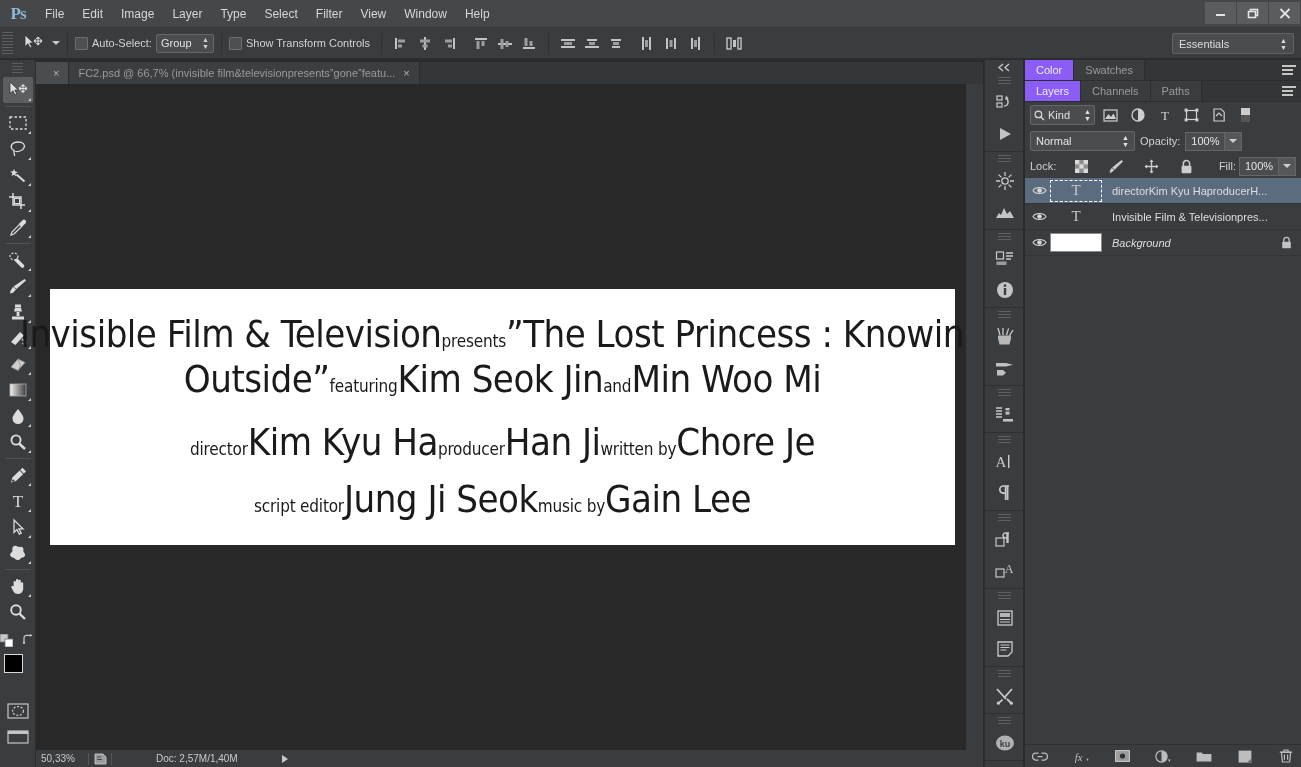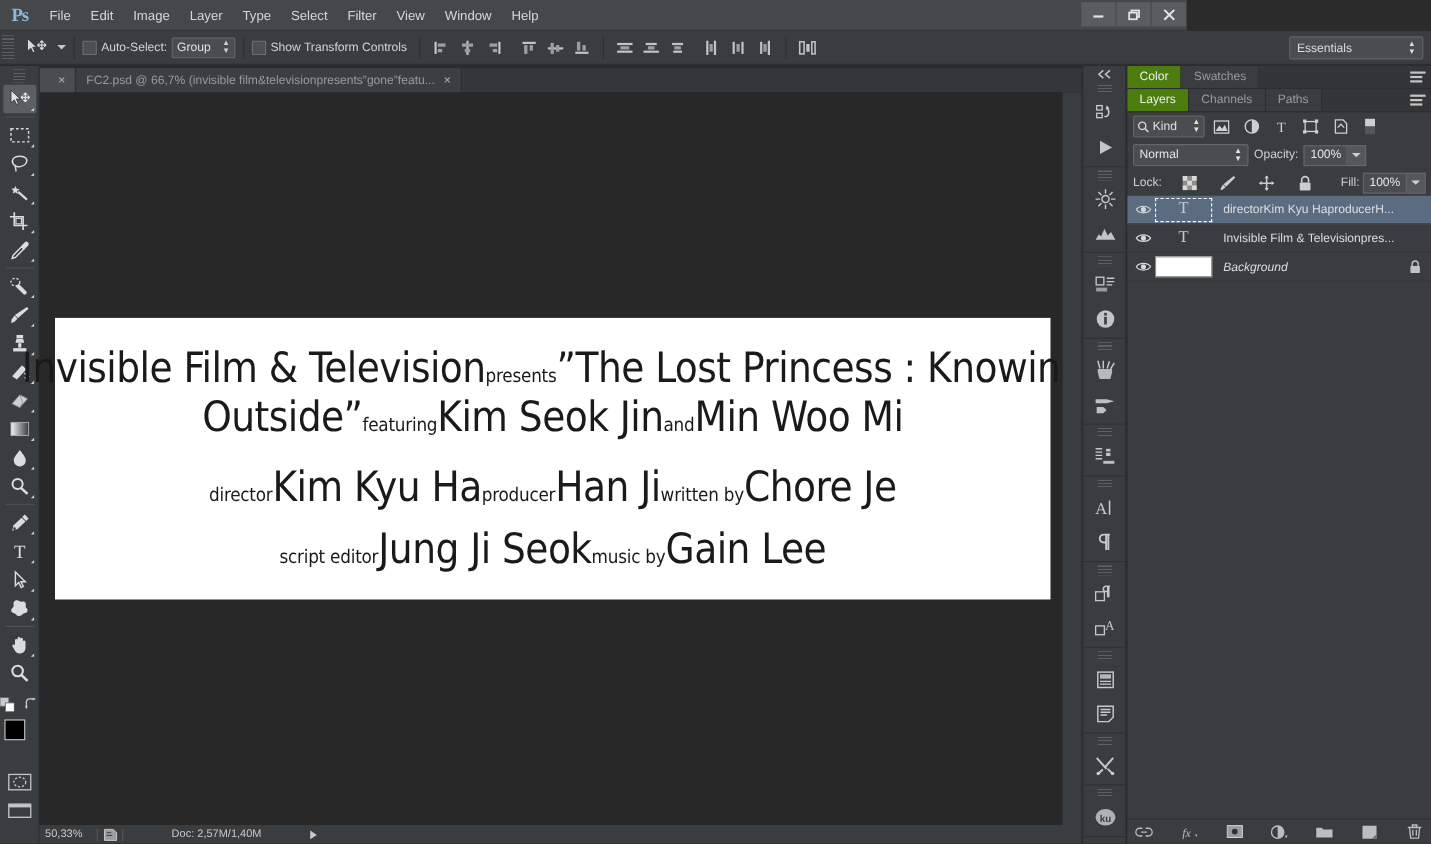--- a/index.html
+++ b/index.html
@@ -6,21 +6,21 @@
   html,body{
     width:1301px; height:767px; overflow:hidden;
     background:#2b2b2b;
     font-family:"Liberation Sans", sans-serif;
     -webkit-font-smoothing:antialiased;
   }
   .app{ position:relative; width:1301px; height:767px; }
 
   
   .menubar{
-    position:absolute; left:0; top:0; width:1079px; height:28px;
+    position:absolute; left:0; top:0; width:1301px; height:28px;
     background:#45484a;
     border-bottom:1px solid #35383a;
     display:flex; align-items:center;
   }
   .ps-logo{
     width:36px; height:28px; display:flex; align-items:center; justify-content:center;
     color:#8fb8d8; font-weight:bold; font-size:17px; letter-spacing:-1px;
     font-family:"Liberation Serif", serif;
   }
   .menu-item{
@@ -168,21 +168,21 @@
     background:#3a3d3f;
   }
   .panel-tabrow{
     height:21px; display:flex; align-items:stretch;
     background:#333537; border-bottom:1px solid #2c2e30; position:relative;
   }
   .ptab{
     padding:0 11px; display:flex;align-items:center;
     font-size:11px; color:#9a9a9a; background:#3a3d3f; border-right:1px solid #2c2e30;
   }
-  .ptab.active{ background:#4d7c0f; color:#ededed; }
+  .ptab.active{ background:#8b5cf6; color:#ededed; }
   .pmenu{
     position:absolute; right:5px; top:5px; width:14px;height:11px;
   }
   .pmenu i{ display:block; height:2px; background:#c5c5c5; margin-bottom:2px; }
   .pmenu i:nth-child(1){width:14px} .pmenu i:nth-child(2){width:11px} .pmenu i:nth-child(3){width:11px}
 
   .layers-filter{
     height:26px; display:flex; align-items:center; padding:0 5px; gap:4px;
     background:#3a3d3f;
   }

